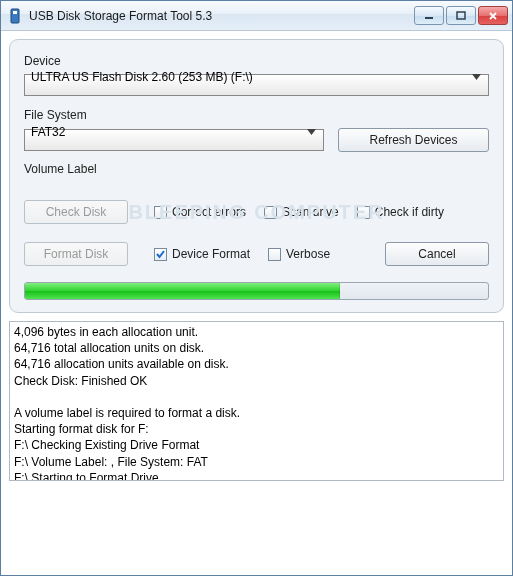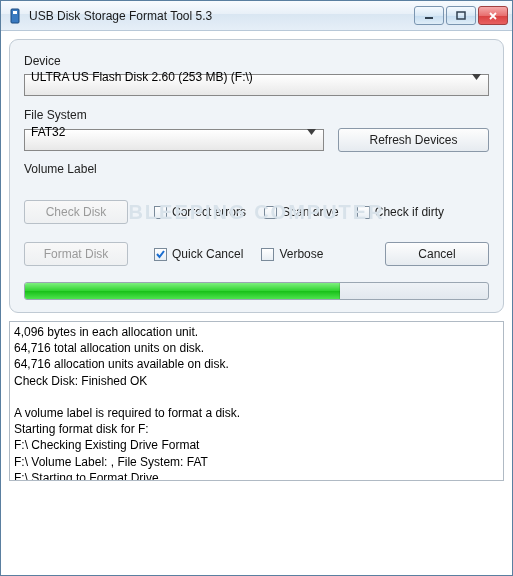--- a/index.html
+++ b/index.html
@@ -259,21 +259,21 @@
   
   <div class="options-row">
     <button class="btn" disabled="">Format Disk</button>
     <div class="opts-group">
       <label class="chk">
         <span class="box">
           <svg width="11" height="11">
               <path d="M2 5 L4.5 8 L9 2" stroke="#1a6dd0" stroke-width="2" fill="none"></path>
             </svg>
         </span>
-        <span>Quick Cancel</span>
+        <span>Device Format</span>
       </label>
       <label class="chk">
         <span class="box"></span>
         <span>Verbose</span>
       </label>
     </div>
     <button class="btn spacer-right">Cancel</button>
   </div>
 
   

